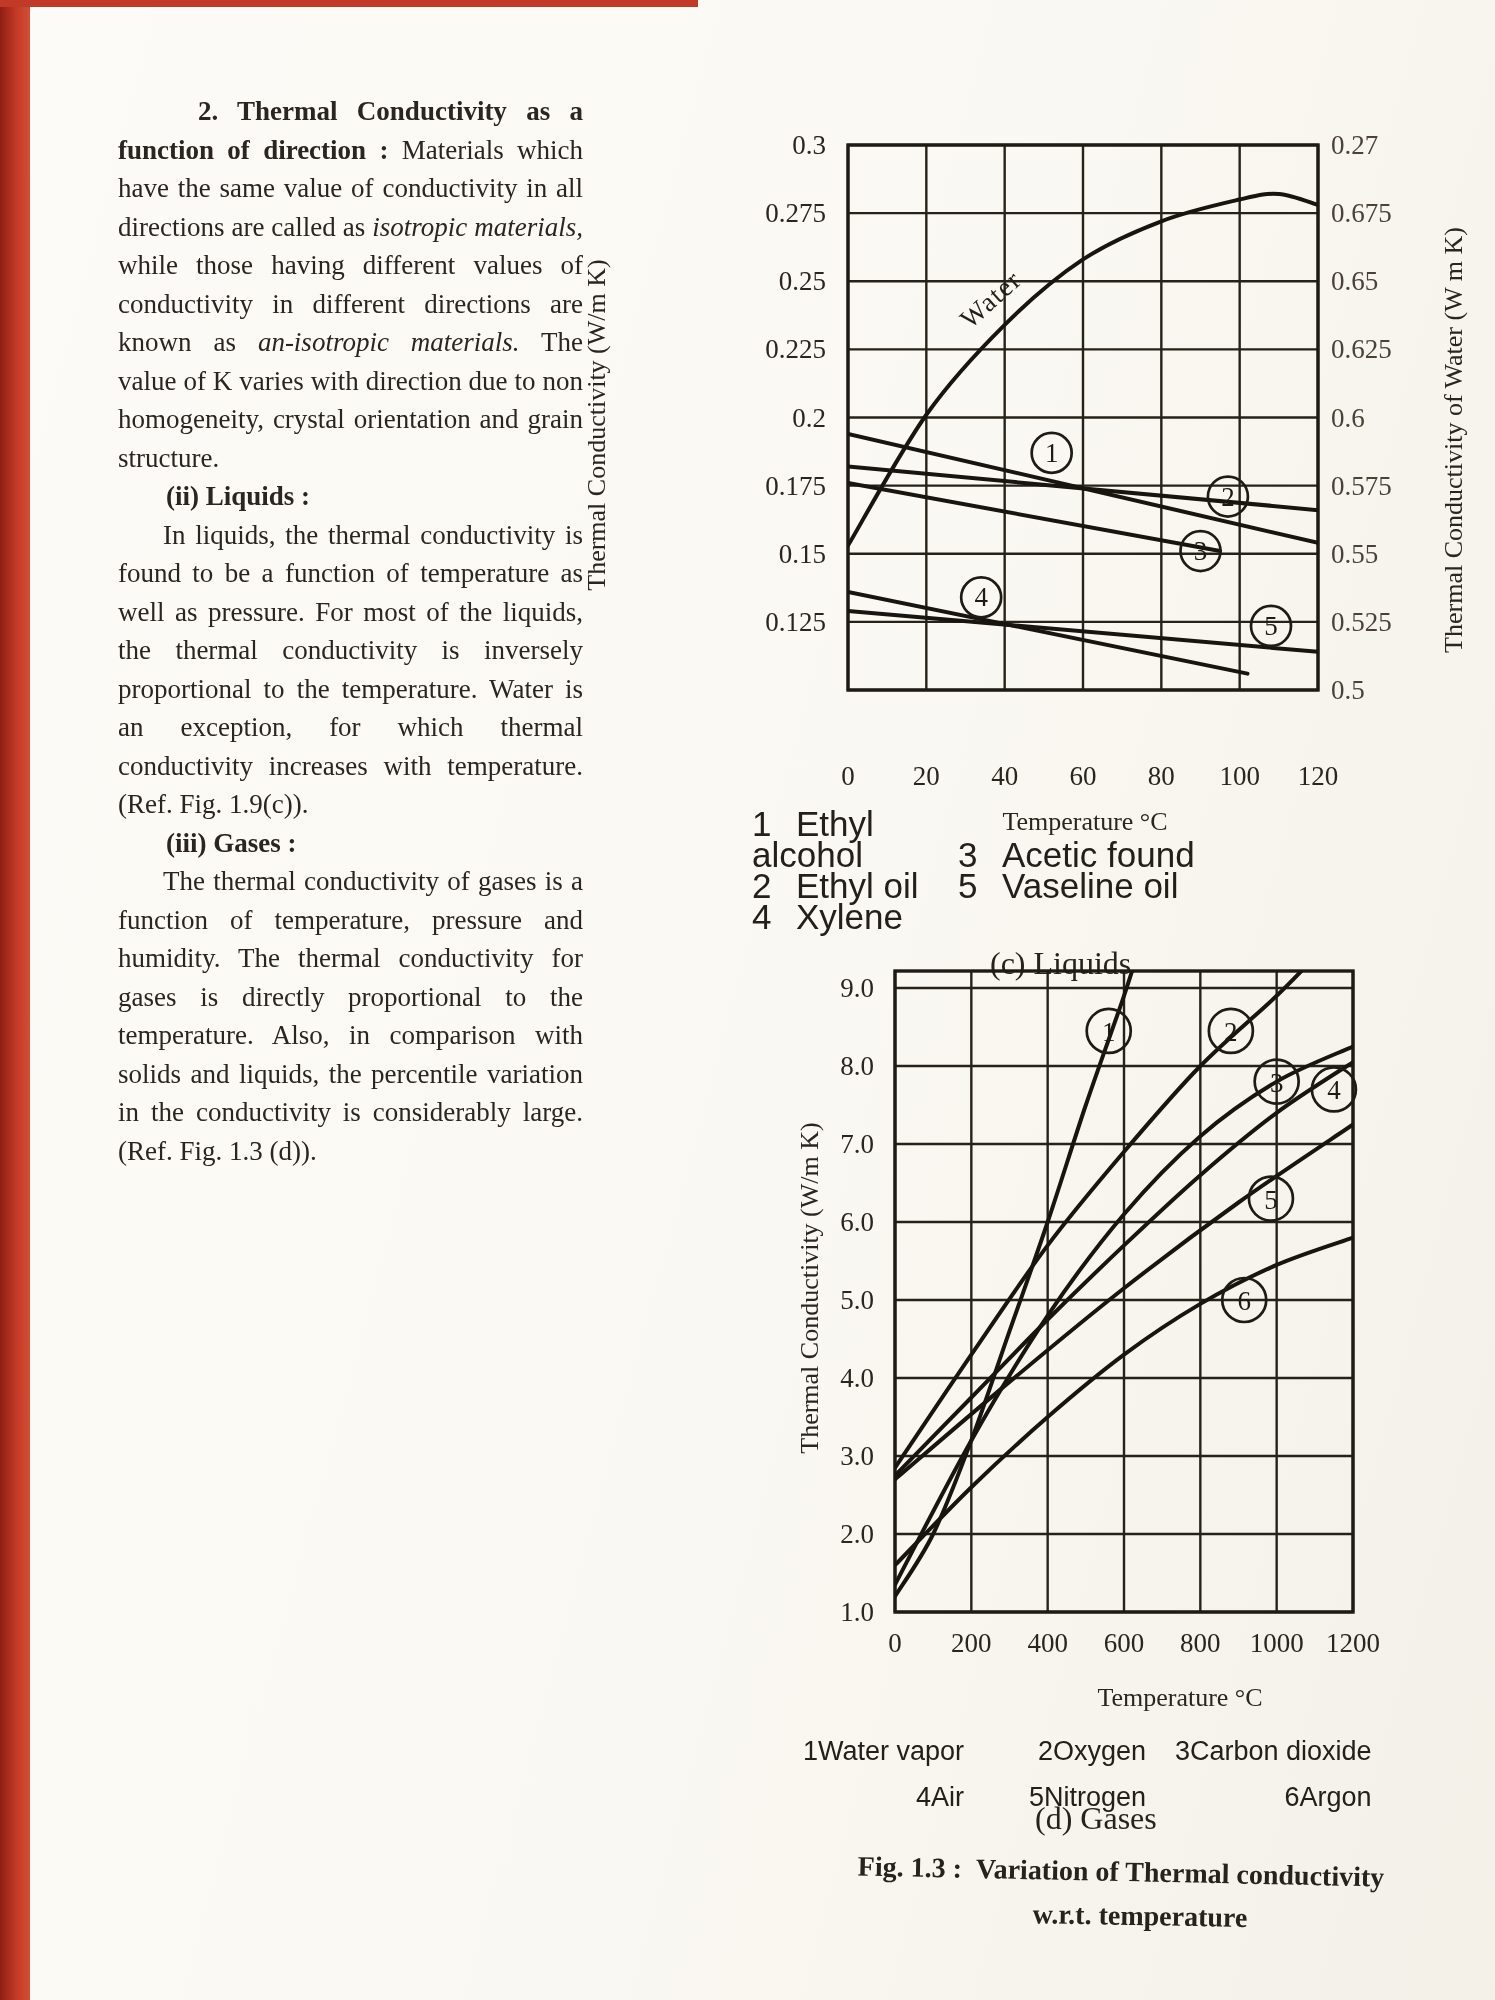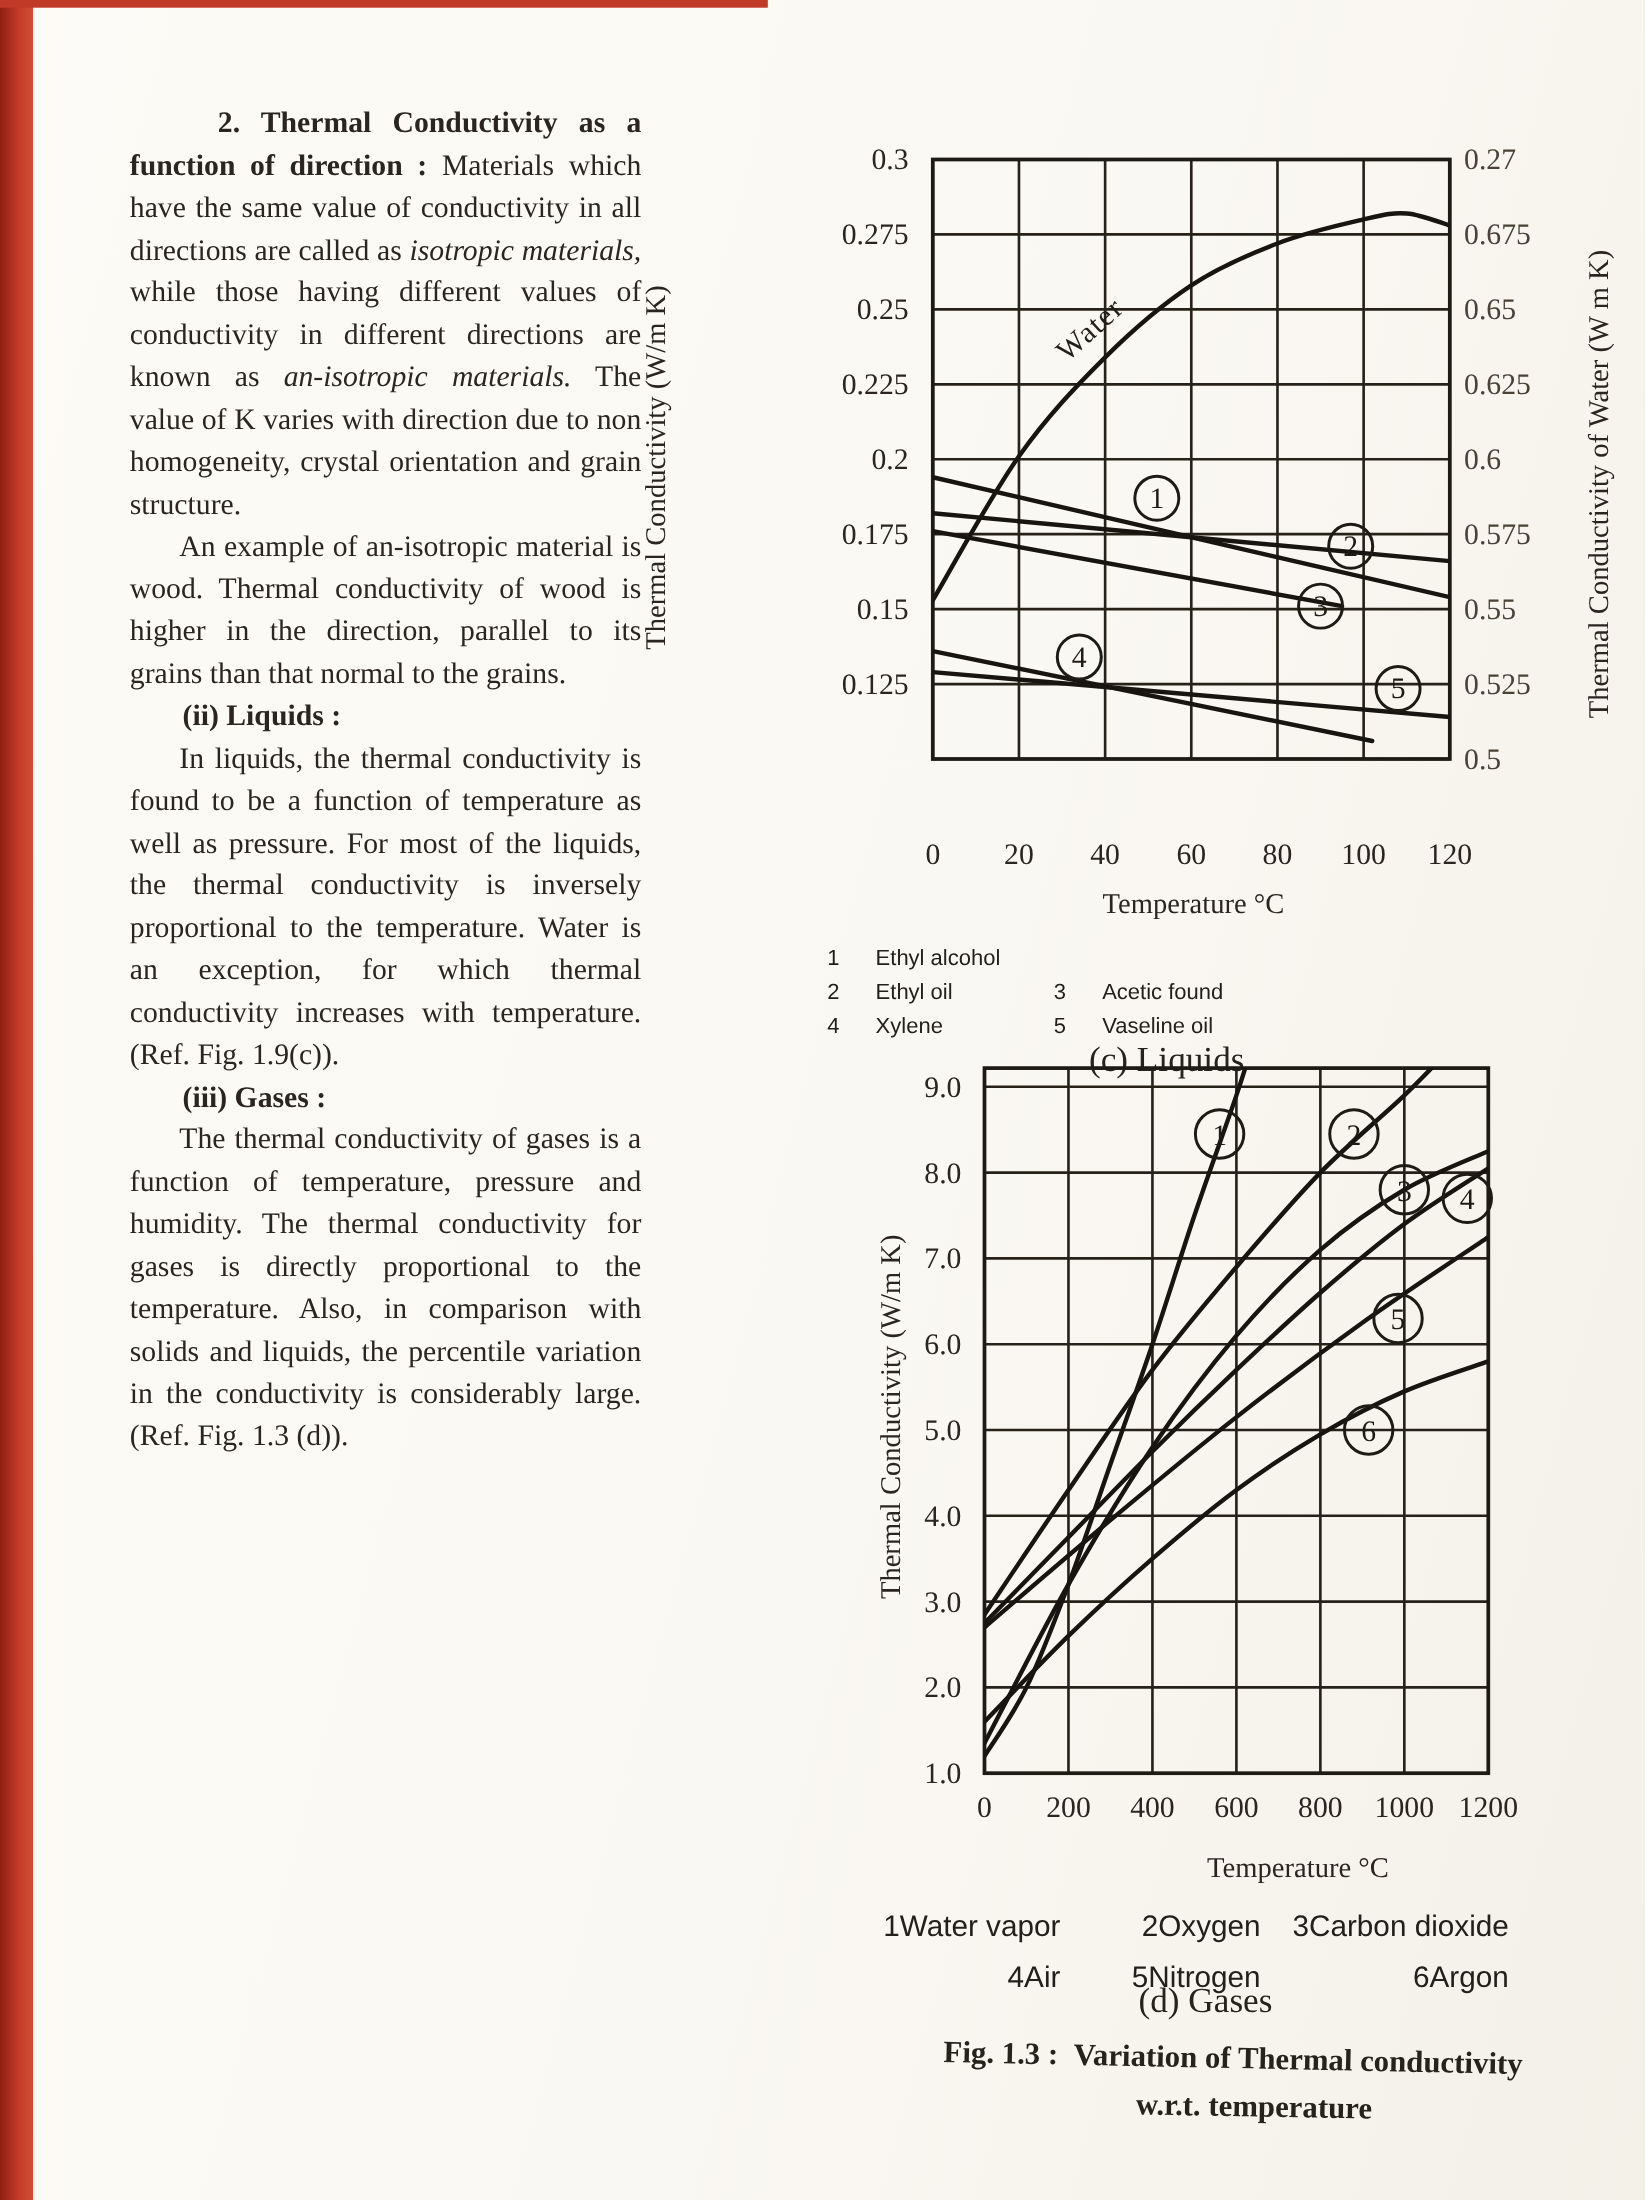--- a/index.html
+++ b/index.html
@@ -32,21 +32,21 @@
   .series{fill:none;stroke:#18140f;stroke-width:4;stroke-linecap:round;}
   .marker{fill:none;stroke:#1e1b15;stroke-width:2.7;}
   .marker-num{font:27px "Liberation Serif",serif;fill:#1e1b15;}
   .tick{font:27px "Liberation Serif",serif;fill:#2b2520;}
   .tick.right{fill:#4a4237;}
   .axis-title{font:26px "Liberation Serif",serif;fill:#2b2520;}
   .curve-label{font:27px "Liberation Serif",serif;fill:#221e18;letter-spacing:1.5px;}
 
   
   .legend{position:absolute;font-family:"Liberation Sans",sans-serif;color:#23201b;}
-  .legend-c{left:752px;top:856px;display:grid;grid-template-columns:206px auto;font-size:20px;line-height:31px;}
+  .legend-c{left:752px;top:808px;display:grid;grid-template-columns:206px auto;font-size:35px;line-height:31px;}
   .legend-c .col2{padding-top:31px;}
   .legend-d{left:752px;top:1728px;display:grid;grid-template-columns:212px 182px auto;font-size:27px;line-height:46px;text-align:right;}
   .lg-n{display:inline-block;width:44px;}
   .cap{position:absolute;font-weight:normal;font-size:32px;color:#26221c;}
   .cap-c{left:990px;top:945px;}
   .cap-d{left:1035px;top:1800px;}
   .figcap{position:absolute;left:785px;top:1856px;width:672px;text-align:center;
           font-weight:bold;font-size:28px;color:#26221c;transform:rotate(1.2deg);}
   .figcap2{position:absolute;left:930px;top:1900px;width:420px;text-align:center;
            font-weight:bold;font-size:28px;color:#26221c;transform:rotate(1deg);}
@@ -54,21 +54,20 @@
 </head>
 <body>
 
 <div class="page">
   <div class="spine"></div>
   <div class="top-edge"></div>
 
   <div class="text-col">
     <p class="p-first"><span class="run-b">2.  Thermal Conductivity as a function of direction : </span><span>Materials which have the same value of conductivity in all directions are called as </span><span class="run-i">isotropic materials,</span><span> while those having different values of conductivity in different directions are known as </span><span class="run-i">an-isotropic materials.</span><span> The value of K varies with direction due to non homogeneity, crystal orientation and grain structure.</span></p>
 
-    <p class="p-indent p2">An example of an-isotropic material is wood. Thermal conductivity of wood is higher in the direction, parallel to its grains than that normal to the grains.</p>
 
     <p class="sub-head">(ii)  Liquids :</p>
 
     <p class="p-indent p-after-head">In liquids, the thermal conductivity is found to be a function of temperature as well as pressure. For most of the liquids, the thermal conductivity is inversely proportional to the temperature. Water is an exception, for which thermal conductivity increases with temperature. (Ref. Fig. 1.9(c)).</p>
 
     <p class="sub-head">(iii)  Gases :</p>
 
     <p class="p-indent p-after-head">The thermal conductivity of gases is a function of temperature, pressure and humidity. The thermal conductivity for gases is directly proportional to the temperature. Also, in comparison with solids and liquids, the percentile variation in the conductivity is considerably large. (Ref. Fig. 1.3 (d)).</p>
   </div>
 

